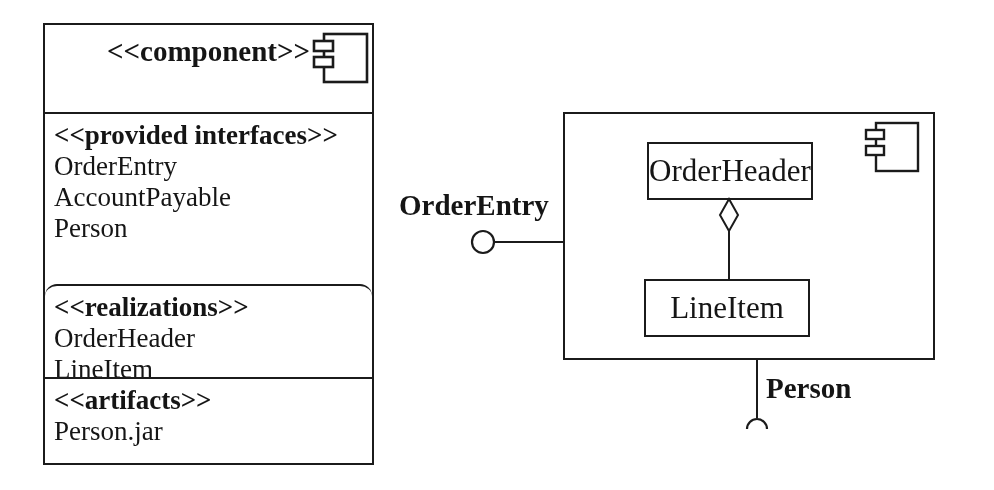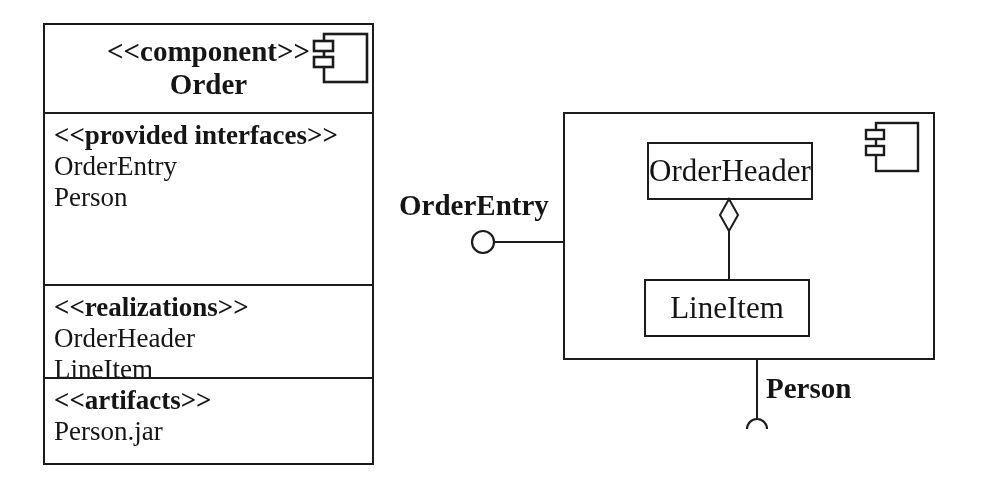--- a/index.html
+++ b/index.html
@@ -20,38 +20,38 @@
 </style>
 </head>
 <body>
 
 <div id="stage">
 
   <div class="box thickbox" style="left:43px;top:23px;width:331px;height:442px;">
 
     <div class="compartment centered" style="height:87px;padding-top:10px;">
       <div class="hdr">&lt;&lt;component&gt;&gt;</div>
-      <div class="hdr">Order</div>
     </div>
 
     <div class="abs" style="left:265px;top:4px;">
       <svg width="62" height="58" viewBox="0 0 62 58">
         <rect x="14" y="5" width="43" height="48" fill="#ffffff" stroke="#1b1b1b" stroke-width="2.6"></rect>
         <rect x="4" y="12" width="19" height="10" fill="#ffffff" stroke="#1b1b1b" stroke-width="2.6"></rect>
         <rect x="4" y="28" width="19" height="10" fill="#ffffff" stroke="#1b1b1b" stroke-width="2.6"></rect>
       </svg>
     </div>
 
     <div class="compartment divider" style="height:172px;">
       <div class="stereo">&lt;&lt;provided interfaces&gt;&gt;</div>
       <div>OrderEntry</div>
+      <div>AccountPayable</div>
       <div>Person</div>
     </div>
 
-    <div class="compartment divider" style="height:93px;">
+    <div class="compartment divider" style="height:93px;border-radius:12px;">
       <div class="stereo">&lt;&lt;realizations&gt;&gt;</div>
       <div>OrderHeader</div>
       <div>LineItem</div>
     </div>
 
     <div class="compartment divider" style="height:86px;">
       <div class="stereo">&lt;&lt;artifacts&gt;&gt;</div>
       <div>Person.jar</div>
     </div>
   </div>

